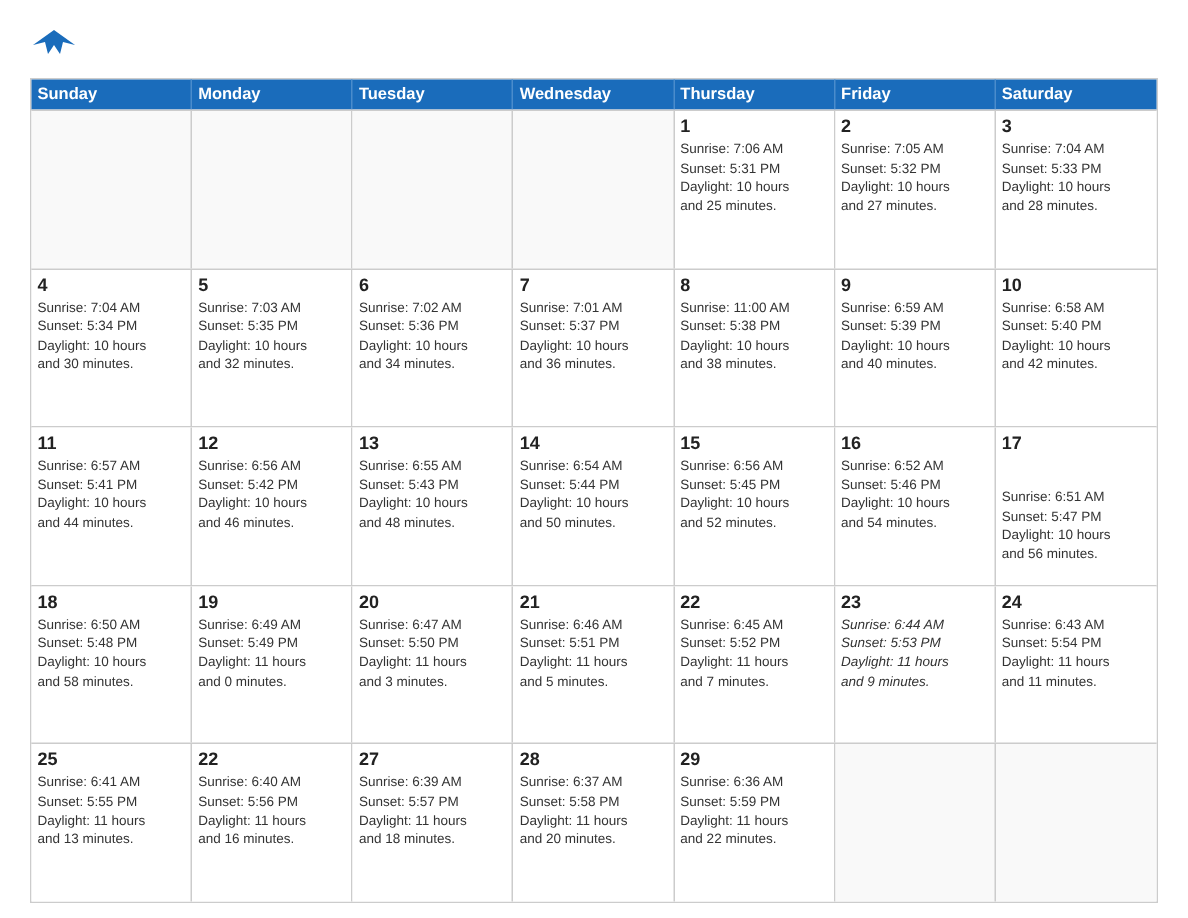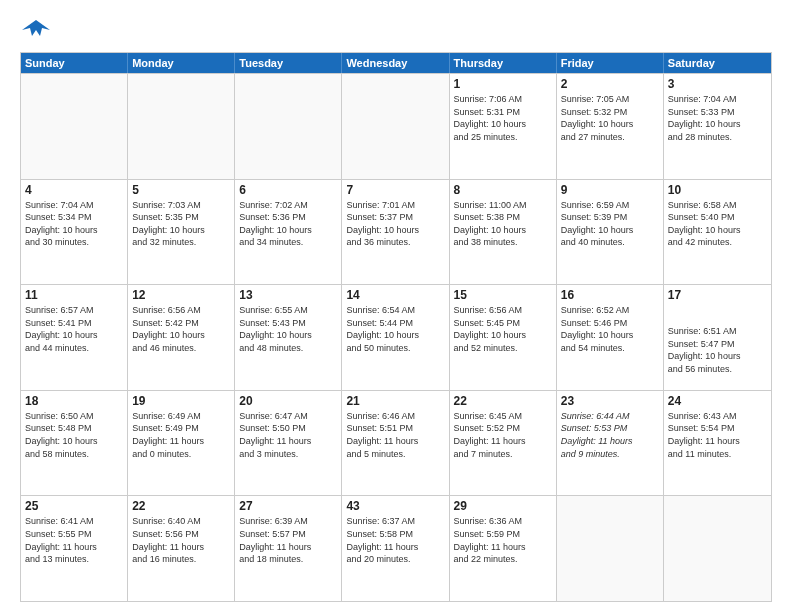--- a/index.html
+++ b/index.html
@@ -338,21 +338,21 @@
 and 16 minutes.</div>
           </div>
           <div class="cal-cell">
             <span class="day-num">27</span>
             <div class="cell-info" style="white-space: pre-line;">Sunrise: 6:39 AM
 Sunset: 5:57 PM
 Daylight: 11 hours
 and 18 minutes.</div>
           </div>
           <div class="cal-cell">
-            <span class="day-num">43</span>
+            <span class="day-num">28</span>
             <div class="cell-info" style="white-space: pre-line;">Sunrise: 6:37 AM
 Sunset: 5:58 PM
 Daylight: 11 hours
 and 20 minutes.</div>
           </div>
           <div class="cal-cell">
             <span class="day-num">29</span>
             <div class="cell-info" style="white-space: pre-line;">Sunrise: 6:36 AM
 Sunset: 5:59 PM
 Daylight: 11 hours

